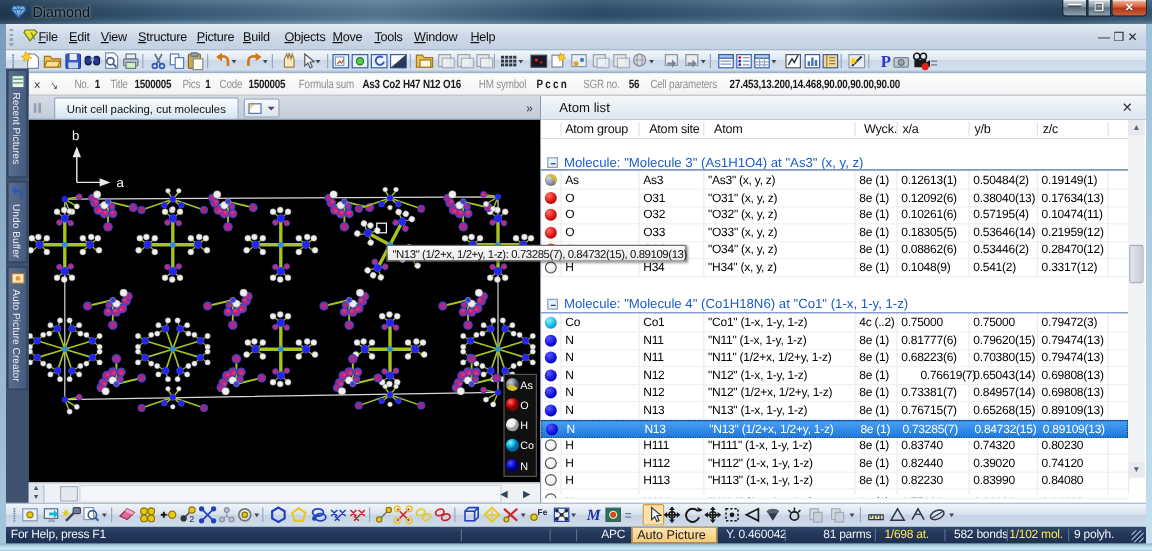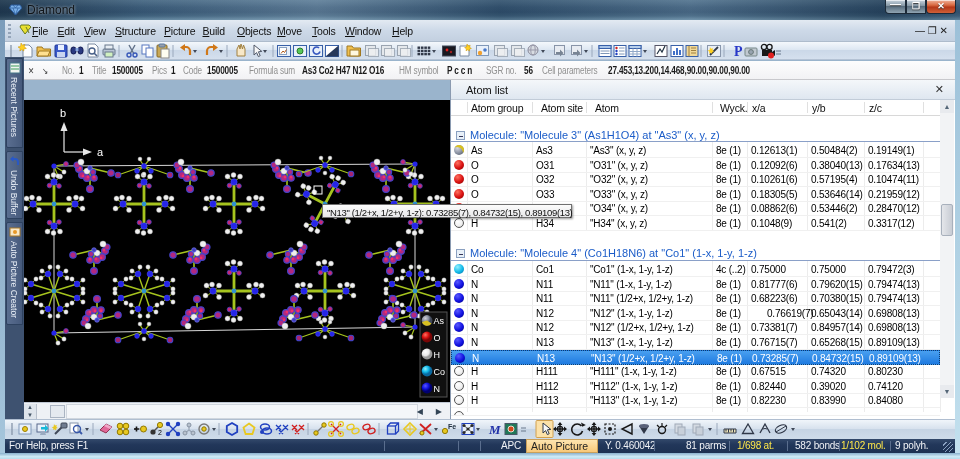--- a/index.html
+++ b/index.html
@@ -317,20 +317,29 @@
         </svg>
       <div class="tx">Undo Buffer</div>
     </div>
     <div class="vtab" style="top:165px;height:103px">
       <svg class="ic" viewBox="0 0 12 12">
           <rect x="1" y="2" width="10" height="8" fill="#f8e8c8" stroke="#a87828"></rect>
           <circle cx="6" cy="6" r="2" fill="#e89828"></circle>
         </svg>
       <div class="tx">Auto Picture Creator</div>
     </div>
+  </div>
+  <div id="tabbar">
+    <div class="grip2"></div>
+    <div id="tab1">Unit cell packing, cut molecules</div>
+    <div id="tabbtn">
+        <div class="pic"></div>
+        <div class="dda"></div>
+      </div>
+    <div id="chev">»</div>
   </div>
   <div id="canvas">
       <svg width="426" height="302" style="position:absolute;left:0;top:0">
         <rect width="426" height="302" fill="#000000"></rect>
         <defs>
           <g id="cp">
             <path d="M0,-22 L0,22 M-21,0 L21,0" stroke="#a6c41e" stroke-width="2.8" fill="none"></path>
             <circle cx="0" cy="0" r="2.4" fill="#2e8fd0"></circle>
             <path d="M0,-22 L-6,-27 M0,-22 L6,-27 M0,-22 L-4,-17 M0,-22 L5,-17" stroke="#a6c41e" stroke-width="1"></path>
             <circle cx="-4.5" cy="-18.5" r="2.3" fill="#c82878" stroke="#4444c0" stroke-width="0.8"></circle>
@@ -739,21 +748,21 @@
         <span class="tc" style="left:300px">0.73285(7)</span>
         <span class="tc" style="left:360px">0.84732(15)</span>
         <span class="tc" style="left:417px">0.89109(13)</span>
       </div>
       <div class="trow " style="top:284px">
         <span class="aicon iH"></span>
         <span class="tc" style="left:20px">H</span>
         <span class="tc" style="left:85px">H111</span>
         <span class="tc" style="left:139px">"H111" (1-x, 1-y, 1-z)</span>
         <span class="tc" style="left:265px">8e (1)</span>
-        <span class="tc" style="left:300px">0.67515</span>
+        <span class="tc" style="left:300px">0.83740</span>
         <span class="tc" style="left:360px">0.74320</span>
         <span class="tc" style="left:417px">0.80230</span>
       </div>
       <div class="trow " style="top:299px">
         <span class="aicon iH"></span>
         <span class="tc" style="left:20px">H</span>
         <span class="tc" style="left:85px">H112</span>
         <span class="tc" style="left:139px">"H112" (1-x, 1-y, 1-z)</span>
         <span class="tc" style="left:265px">8e (1)</span>
         <span class="tc" style="left:300px">0.82440</span>

